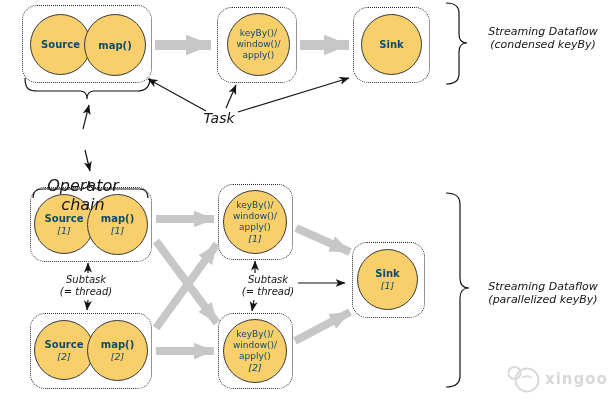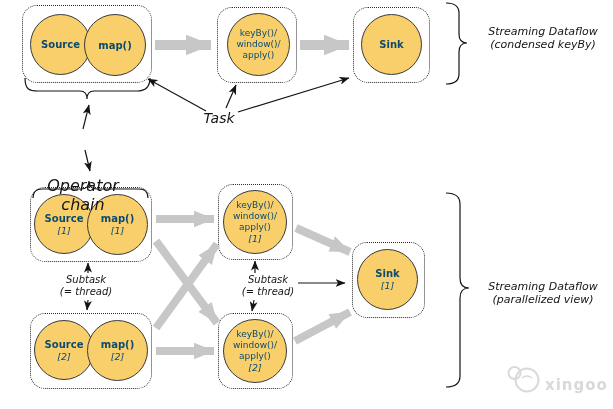--- a/index.html
+++ b/index.html
@@ -29,21 +29,21 @@
   .lbl div { white-space: nowrap; }
   svg.overlay { position: absolute; left: 0; top: 0; z-index: 3; pointer-events: none; }
   .thin  { stroke: var(--line-black, #141414); stroke-width: 1.2; fill: none; }
   .brace { stroke: var(--line-black, #141414); stroke-width: 1.2; fill: none; }
   .thick { stroke: var(--arrow-gray, #C7C7C7); fill: none; }
   .w10 { stroke-width: 10; }
   .w8  { stroke-width: 8; }
   .mkb { fill: var(--line-black, #141414); }
   .mkg { fill: var(--arrow-gray, #C7C7C7); }
   .wm {
-    position: absolute; left: 506px; top: 364px; display: flex; align-items: flex-end;
+    position: absolute; left: 506px; top: 364px; display: flex; align-items: center;
     gap: 5px; z-index: 5; color: var(--watermark-gray, #D9D9D9);
   }
   .wm-text { font-size: 15px; font-weight: bold; letter-spacing: 1px; }
 </style>
 </head>
 <body>
 
 <div class="canvas">
 
   <div class="box" style="left:22px; top:5px; width:130px; height:78px;"></div>
@@ -159,21 +159,21 @@
     <div>(= thread)</div>
   </div>
 
   <div class="lbl" style="left:474px; top:26px; width:138px; font-size:11px; line-height:12.5px;">
     <div>Streaming Dataflow</div>
     <div>(condensed keyBy)</div>
   </div>
 
   <div class="lbl" style="left:474px; top:281px; width:138px; font-size:11px; line-height:12.5px;">
     <div>Streaming Dataflow</div>
-    <div>(parallelized view)</div>
+    <div>(parallelized keyBy)</div>
   </div>
 
   <div class="wm">
     <svg width="34" height="30" viewBox="0 0 34 30">
       <circle cx="21" cy="16" r="11.5" fill="none" stroke="var(--watermark-gray,#D9D9D9)" stroke-width="2"></circle>
       <circle cx="8.5" cy="9" r="6" fill="none" stroke="var(--watermark-gray,#D9D9D9)" stroke-width="2"></circle>
       <path d="M16,14 q5,-4 10,0" fill="none" stroke="var(--watermark-gray,#D9D9D9)" stroke-width="1.6"></path>
     </svg>
     <span class="wm-text">xingoo</span>
   </div>

